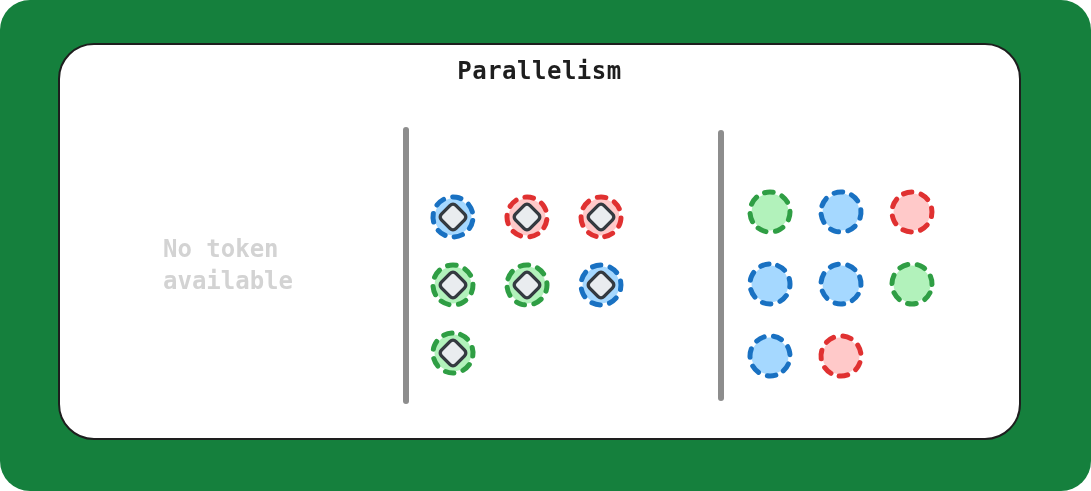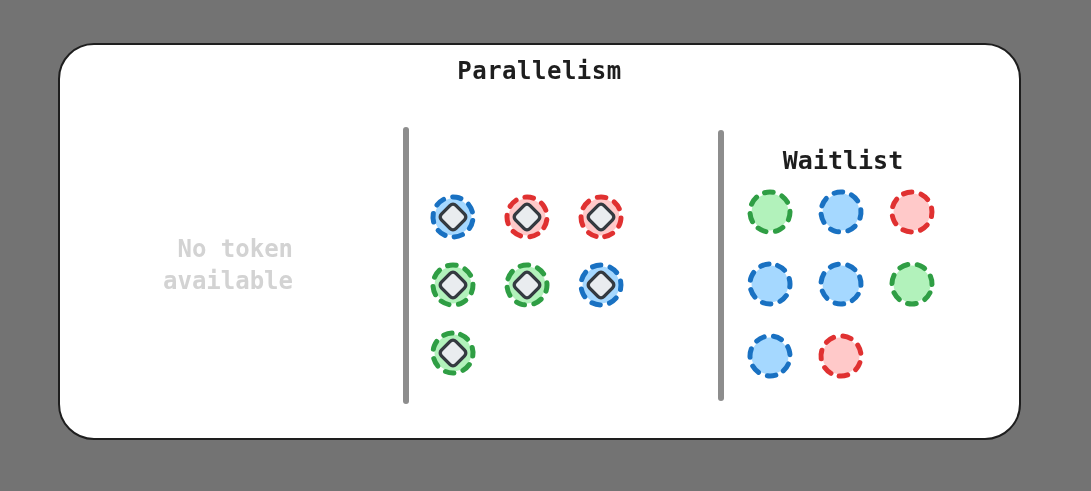--- a/index.html
+++ b/index.html
@@ -5,22 +5,23 @@
   html, body {
     margin: 0;
     padding: 0;
     background: #ffffff;
     font-family: "DejaVu Sans Mono", "Liberation Mono", monospace;
   }
   .page {
     position: relative;
     width: 1091px;
     height: 491px;
-    background: #737373;
+    background: #15803d;
     overflow: hidden;
+    border-radius: 30px;
   }
   .frame {
     position: absolute;
     left: 58px;
     top: 43px;
     width: 963px;
     height: 397px;
     border: 2.5px solid #1e1e1e;
     border-radius: 36px;
     box-sizing: border-box;
@@ -47,21 +48,21 @@
     color: #1e1e1e;
   }
   .h-tokens   { left: 253px; }
   .h-active   { left: 536px; }
   .h-waitlist { left: 843px; }
   .empty-msg {
     position: absolute;
     left: 228px;
     top: 233px;
     transform: translateX(-50%);
-    text-align: right;
+    text-align: left;
     font-size: 24px;
     font-weight: bold;
     color: #d3d3d3;
     line-height: 32px;
     white-space: pre-line;
   }
   .divider {
     position: absolute;
     width: 6px;
     border-radius: 3px;
@@ -92,21 +93,20 @@
 <body>
 
 <div class="page">
 
   <div class="frame" style="border-color: rgb(30, 30, 30);"></div>
 
   <div class="title">Parallelism</div>
 
 
 
-  <div class="header h-waitlist">Waitlist</div>
 
   <div class="empty-msg" style="color: rgb(211, 211, 211);">No token
 available</div>
 
   <div class="divider d1" style="background: rgb(141, 141, 141);"></div>
   <div class="divider d2" style="background: rgb(141, 141, 141);"></div>
 
   <div class="grid active-grid" id="active-grid">
       <svg class="token" width="48" height="48" viewBox="0 0 48 48">
         <circle cx="24" cy="24" r="18.5" fill="#a5d8ff"></circle>

